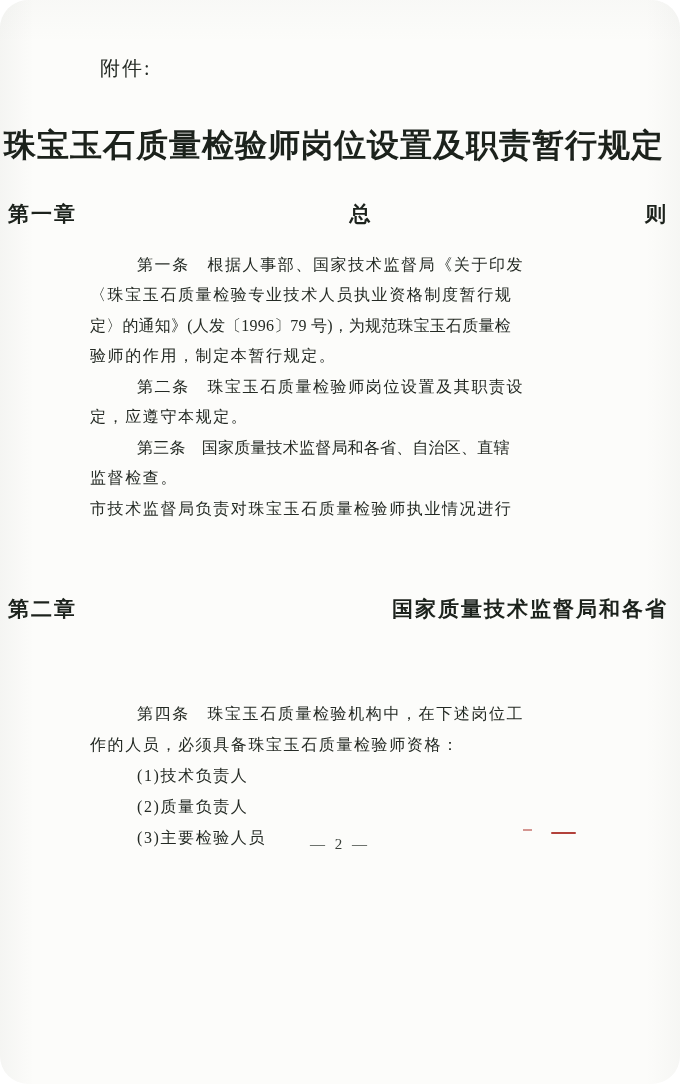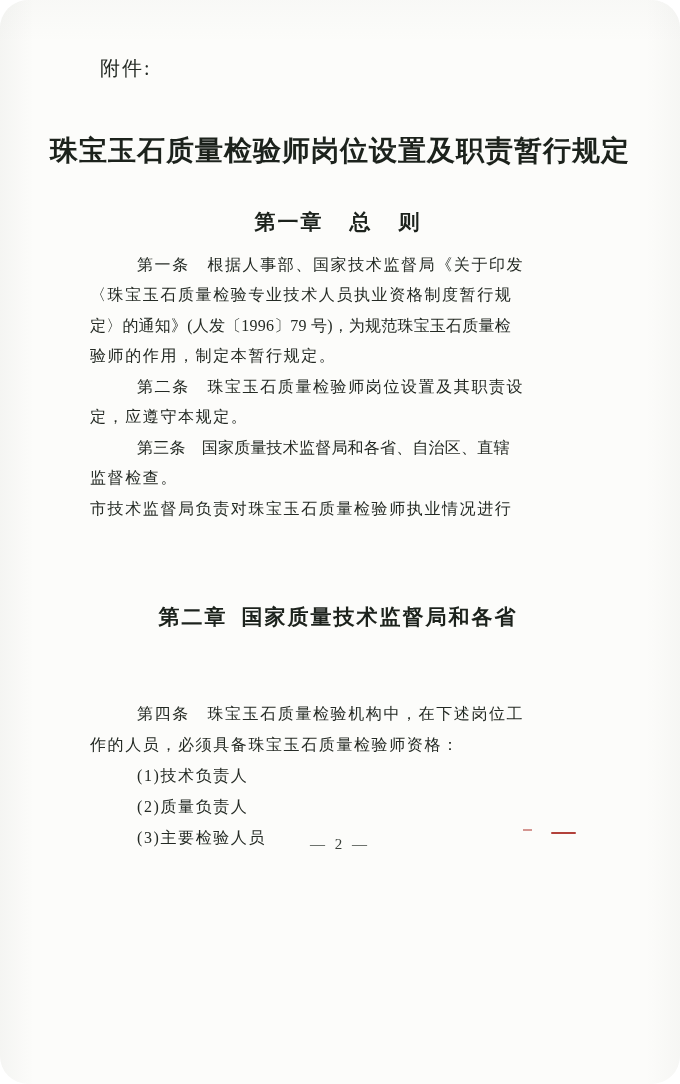--- a/index.html
+++ b/index.html
@@ -34,35 +34,34 @@
     top: 55px;
     font-size: 20px;
     letter-spacing: 2px;
   }
 
   .doc-title {
     position: absolute;
     left: 0;
     right: 0;
     top: 120px;
-    margin: 12px;
-    text-align: center;
-    font-size: 28px;
+    margin: 4px;
+    font-size: 32px;
     font-weight: 700;
     letter-spacing: 1px;
     color: #1c221c;
   }
 
   .chapter {
     position: absolute;
     left: 0;
     right: 4px;
-    margin: 16px;
+    margin: 8px;
     display: flex;
-    justify-content: center;
+    justify-content: space-between;
     align-items: baseline;
     font-size: 21px;
     font-weight: 700;
     color: #1c221c;
     letter-spacing: 2px;
   }
   .chapter-1 { top: 192px; }
   .chapter-1 .gap { width: 26px; }
   .chapter-2 { top: 587px; }
   .chapter-2 .gap { width: 14px; }

